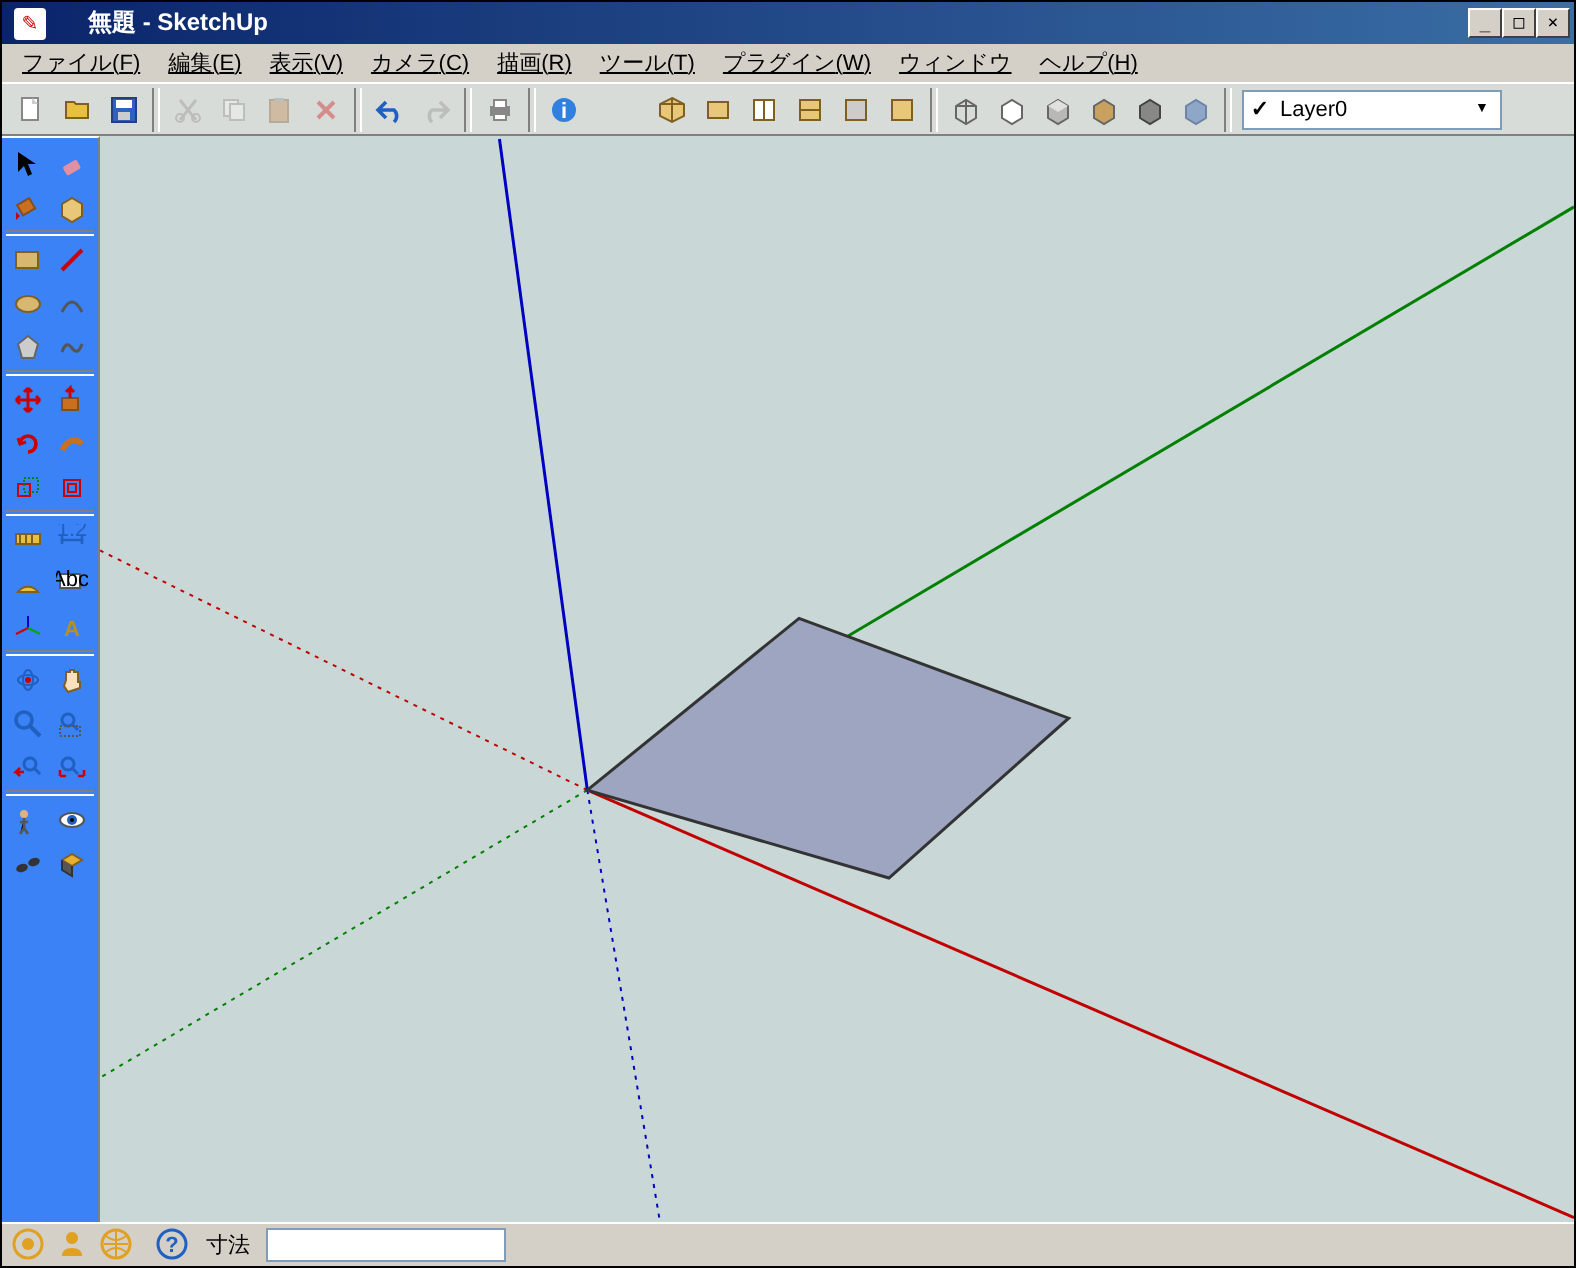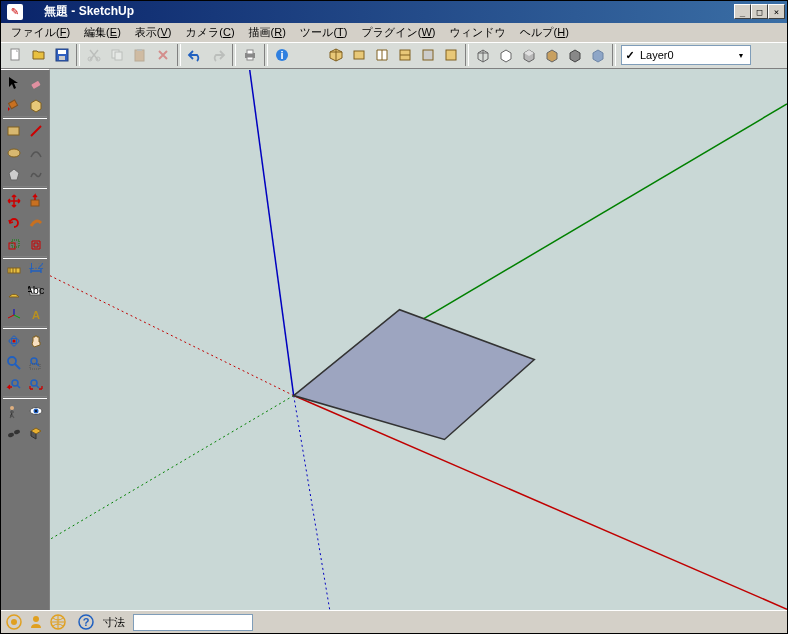--- a/index.html
+++ b/index.html
@@ -2,32 +2,32 @@
 <html><head>
 <meta charset="utf-8">
 <style>
 * { box-sizing: border-box; margin: 0; padding: 0; font-family: "MS Gothic", Tahoma, sans-serif; font-size: 11px; }
 body { width: 788px; height: 634px; background: #d4d0c8; display: flex; flex-direction: column; border: 1px solid #000; }
 .titlebar { height: 22px; background: linear-gradient(to right, #0a246a, #3a6ea5); display: flex; align-items: center; color: #fff; padding: 0 2px; }
 .titlebar .icon { width: 16px; height: 16px; margin: 0 4px; background: #fff; border-radius: 2px; display: flex; align-items: center; justify-content: center; color: #c00; font-size: 10px; }
 .titlebar .title { flex: 1; font-weight: bold; font-size: 12px; margin-left: 17px; }
 .winbtns { display: flex; gap: 0; }
 .winbtn { width: 17px; height: 15px; background: #d4d0c8; border: 1px solid #fff; border-right-color: #404040; border-bottom-color: #404040; display: flex; align-items: center; justify-content: center; color: #000; font-size: 9px; font-family: monospace; }
-.menubar { height: 19px; background: #d4d0c8; display: flex; align-items: center; padding: 0 4px; gap: 2px; }
+.menubar { height: 19px; background: #d4d0c8; display: flex; align-items: center; padding: 0 4px; gap: 2px; text-decoration: underline; }
 .menuitem { padding: 2px 6px; cursor: default; }
 .menuitem .u { text-decoration: underline; }
 .main-toolbar { height: 28px; background: #d8dcd8; border-top: 1px solid #fff; border-bottom: 1px solid #808080; display: flex; align-items: center; padding: 0 4px; gap: 1px; }
 .tbtn { width: 22px; height: 22px; border: 1px solid transparent; display: flex; align-items: center; justify-content: center; cursor: pointer; border-radius: 2px; }
 .tsep { width: 4px; height: 22px; border-left: 1px solid #808080; border-right: 1px solid #fff; margin: 0 2px; }
 .layer-box { width: 130px; height: 20px; background: #fff; border: 1px solid #7f9db9; display: flex; align-items: center; padding: 0 2px; margin-left: 2px; }
 .layer-box .chk { width: 12px; font-weight: bold; text-align: center; }
 .layer-box .txt { flex: 1; padding-left: 4px; }
 .layer-box .dd { width: 14px; text-align: center; font-size: 7px; color: #000; }
 .workarea { flex: 1; display: flex; background: #fff; }
-.left-toolbar { width: 49px; background: #737373; border-right: 1px solid #808080; border-top: 1px solid #fff; padding: 2px; display: flex; flex-wrap: wrap; gap: 1px; align-content: flex-start; }
+.left-toolbar { width: 49px; background: #3b82f6; border-right: 1px solid #808080; border-top: 1px solid #fff; padding: 2px; display: flex; flex-wrap: wrap; gap: 1px; align-content: flex-start; }
 .left-toolbar .tbtn { width: 21px; height: 21px; }
 .viewport { flex: 1; background: #c9d8d6; position: relative; overflow: hidden; }
 .statusbar { height: 23px; background: #d4d0c8; border-top: 1px solid #fff; display: flex; align-items: center; padding: 0 4px; gap: 4px; }
 .status-icon { width: 18px; height: 18px; display: flex; align-items: center; justify-content: center; }
 .status-hint { flex: 1; padding-left: 4px; }
 .status-dim-label { padding: 0 4px; }
 .status-dim-field { width: 120px; height: 17px; background: #fff; border: 1px solid #7f9db9; }
 svg.icon-svg { width: 16px; height: 16px; }
 .sep-row { width: 44px; height: 3px; border-top: 1px solid #808080; border-bottom: 1px solid #fff; }
 </style>

